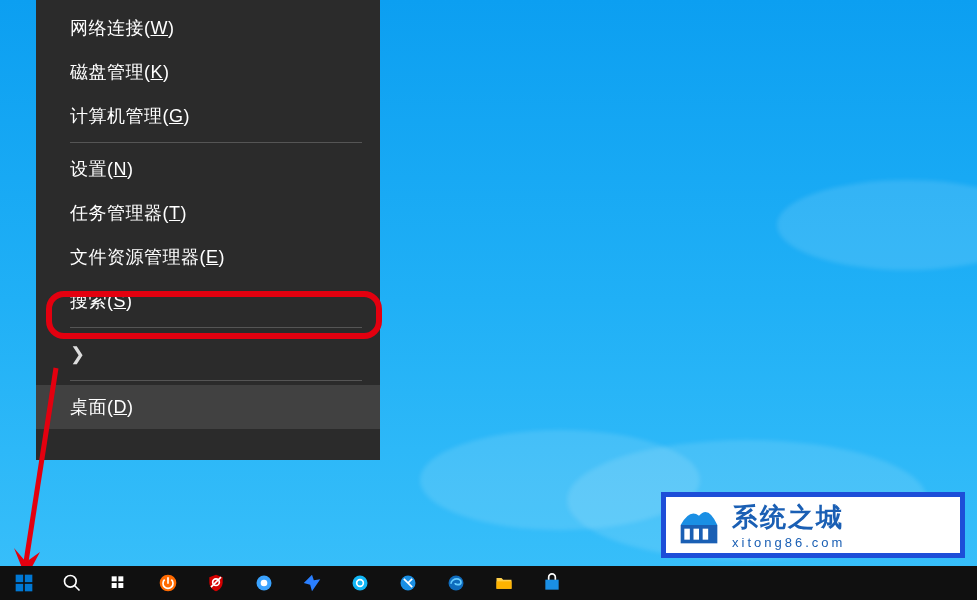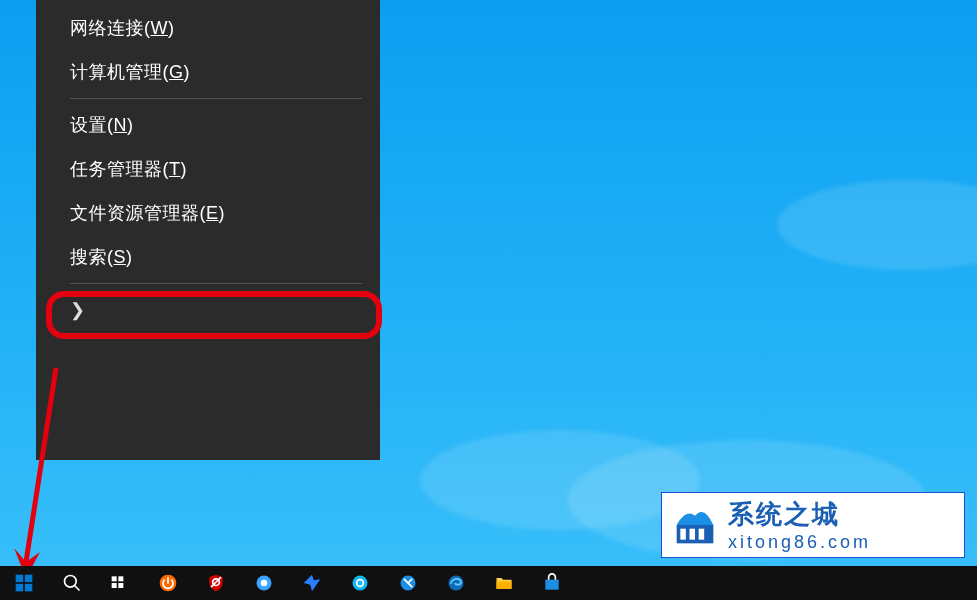--- a/index.html
+++ b/index.html
@@ -16,36 +16,39 @@
     .item .txt{letter-spacing:.5px;}
     .item .txt .ul{text-decoration:underline;}
     .item.hover{background:#414141;}
     .sep{height:1px;background:#555;margin:4px 18px 4px 34px;}
     .chev{color:#ddd;font-size:18px;}
     .highlight{position:absolute;left:46px;top:291px;width:336px;height:48px;border:6px solid #e3000f;border-radius:18px;pointer-events:none;}
     .arrow-svg{position:absolute;left:0;top:362px;width:66px;height:222px;pointer-events:none;}
     .taskbar{position:absolute;left:0;bottom:0;width:100%;height:34px;background:#101010;display:flex;align-items:center;}
     .taskbar .ticon{width:48px;height:34px;display:flex;align-items:center;justify-content:center;color:#fff;}
     .start svg{width:20px;height:20px;}
-    .watermark{position:absolute;right:12px;bottom:42px;width:304px;height:66px;background:#fff;border:1px solid #1d4ed8;display:flex;align-items:center;padding:0 10px;}
+    .watermark{position:absolute;right:12px;bottom:42px;width:304px;height:66px;background:#fff;border:5px solid #1d4ed8;display:flex;align-items:center;padding:0 10px;}
     .watermark .wicon{width:46px;height:46px;display:flex;align-items:center;justify-content:center;}
     .watermark .wtxt{display:flex;flex-direction:column;margin-left:10px;}
     .watermark .wtxt .big{font-size:26px;font-weight:700;color:#1a5fb4;letter-spacing:2px;}
-    .watermark .wtxt .small{font-size:18px;color:#1a5fb4;letter-spacing:3px;}
+    .watermark .wtxt .small{font-size:13px;color:#1a5fb4;letter-spacing:3px;}
   </style>
 </head>
 <body>
 
 <div class="cloud c1"></div>
 <div class="cloud c2"></div>
 <div class="cloud c3"></div>
 
 <div class="menu" id="menu">
     <div class="item">
       <span class="txt">网络连接(<span class="ul">W</span>)</span>
+    </div>
+    <div class="item">
+      <span class="txt">磁盘管理(<span class="ul">K</span>)</span>
     </div>
     <div class="item">
       <span class="txt">计算机管理(<span class="ul">G</span>)</span>
     </div>
     <div class="sep"></div>
     <div class="item">
       <span class="txt">设置(<span class="ul">N</span>)</span>
     </div>
     <div class="item">
       <span class="txt">任务管理器(<span class="ul">T</span>)</span>
@@ -54,20 +57,23 @@
       <span class="txt">文件资源管理器(<span class="ul">E</span>)</span>
     </div>
     <div class="item">
       <span class="txt">搜索(<span class="ul">S</span>)</span>
     </div>
     <div class="sep"></div>
     <div class="item">
       <span class="chev">❯</span>
     </div>
     <div class="sep"></div>
+    <div class="item hover">
+      <span class="txt">桌面(<span class="ul">D</span>)</span>
+    </div>
   </div>
 
 <div class="highlight"></div>
 
 <svg class="arrow-svg" viewBox="0 0 66 222">
   <path d="M56 6 Q 38 120 26 200" stroke="#e3000f" stroke-width="5" fill="none"></path>
   <path d="M26 200 L14 186 L26 216 L40 190 Z" fill="#e3000f"></path>
 </svg>
 
 <div class="watermark">

